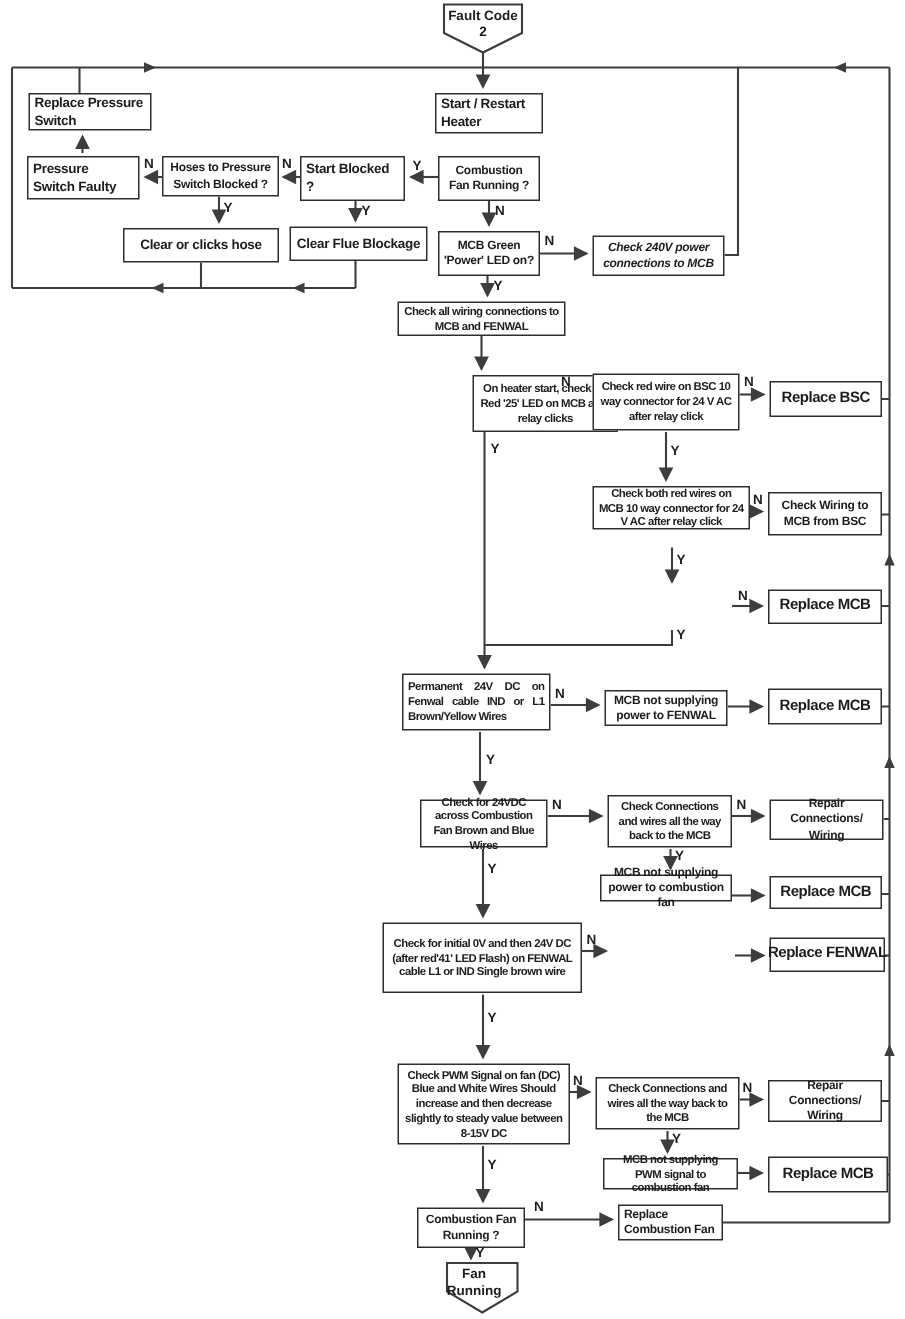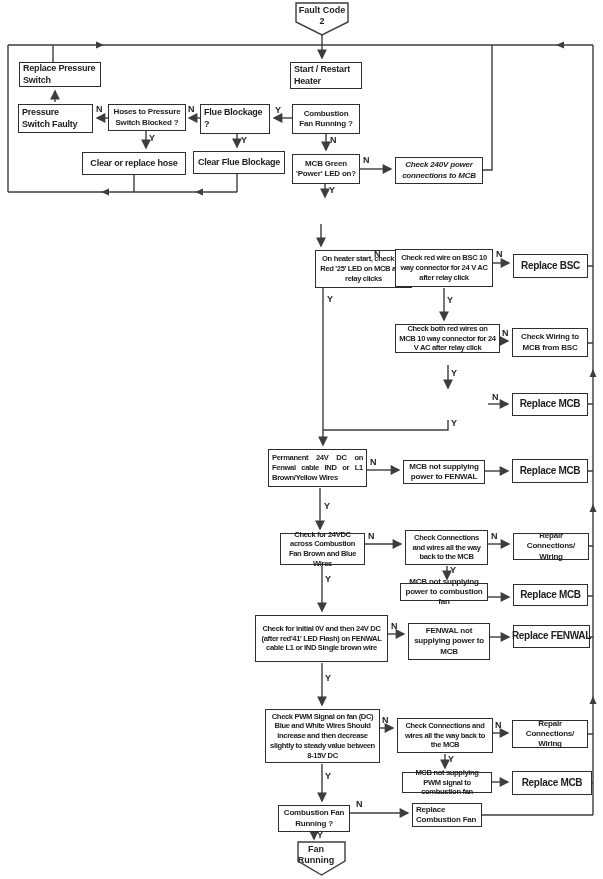--- a/index.html
+++ b/index.html
@@ -95,44 +95,44 @@
       <path d="M589.5,512 L593,504 L596.5,512 Z"></path>
       <path d="M589.5,704 L593,696 L596.5,704 Z"></path>
     </g>
   </svg>
 
   <div class="pent" style="left:296px;top:5px;width:52px;height:28px;">Fault Code 2</div>
   <div class="pent" style="left:298px;top:844px;width:36px;height:24px;">Fan Running</div>
 
   <div class="node l left" style="left:290px;top:62px;width:72px;height:27px;">Start / Restart Heater</div>
   <div class="node m" style="left:292px;top:104px;width:68px;height:30px;">Combustion Fan Running ?</div>
-  <div class="node l left" style="left:200px;top:104px;width:70px;height:30px;">Flue Blockage ?</div>
+  <div class="node l left" style="left:200px;top:104px;width:70px;height:30px;">Start Blocked ?</div>
   <div class="node m" style="left:108px;top:104px;width:78px;height:27px;">Hoses to Pressure Switch Blocked ?</div>
   <div class="node l left" style="left:18px;top:104px;width:75px;height:29px;">Pressure Switch Faulty</div>
   <div class="node l left" style="left:19px;top:62px;width:82px;height:25px;">Replace Pressure Switch</div>
-  <div class="node l" style="left:82px;top:152px;width:104px;height:23px;">Clear or replace hose</div>
+  <div class="node l" style="left:82px;top:152px;width:104px;height:23px;">Clear or clicks hose</div>
   <div class="node l" style="left:193px;top:151px;width:92px;height:23px;">Clear Flue Blockage</div>
   <div class="node m" style="left:292px;top:154px;width:68px;height:30px;">MCB Green 'Power' LED on?</div>
   <div class="node m" style="left:395px;top:157px;width:88px;height:27px;font-style:italic;">Check 240V power connections to MCB</div>
+  <div class="node s" style="left:265px;top:201px;width:112px;height:23px;">Check all wiring connections to MCB and FENWAL</div>
   <div class="node s" style="left:275px;top:250px;width:97px;height:38px;margin-left:40px;">On heater start, check for Red '25' LED on MCB after relay clicks</div>
   <div class="node s" style="left:395px;top:249px;width:98px;height:38px;">Check red wire on BSC 10 way connector for 24 V AC after relay click</div>
   <div class="node xl" style="left:513px;top:254px;width:75px;height:24px;">Replace BSC</div>
   <div class="node s" style="left:395px;top:324px;width:105px;height:29px;">Check both red wires on MCB 10 way connector for 24 V AC after relay click</div>
   <div class="node m" style="left:512px;top:328px;width:76px;height:29px;">Check Wiring to MCB from BSC</div>
   <div class="node xl" style="left:512px;top:393px;width:76px;height:23px;">Replace MCB</div>
   <div class="node s just" style="left:268px;top:449px;width:99px;height:38px;">Permanent 24V DC on Fenwal cable IND or L1 Brown/Yellow Wires</div>
   <div class="node m" style="left:403px;top:460px;width:82px;height:24px;">MCB not supplying power to FENWAL</div>
   <div class="node xl" style="left:512px;top:459px;width:76px;height:24px;">Replace MCB</div>
   <div class="node s" style="left:280px;top:533px;width:85px;height:32px;">Check for 24VDC across Combustion Fan Brown and Blue Wires</div>
   <div class="node s" style="left:405px;top:530px;width:83px;height:35px;">Check Connections and wires all the way back to the MCB</div>
   <div class="node m" style="left:513px;top:533px;width:76px;height:27px;">Repair Connections/ Wiring</div>
   <div class="node m" style="left:400px;top:583px;width:88px;height:18px;text-align:center;">MCB not supplying power to combustion fan</div>
   <div class="node xl" style="left:513px;top:584px;width:75px;height:22px;">Replace MCB</div>
   <div class="node s" style="left:255px;top:615px;width:133px;height:47px;">Check for initial 0V and then 24V DC (after red'41' LED Flash) on FENWAL cable L1 or IND Single brown wire</div>
-  <div class="node m" style="left:408px;top:623px;width:82px;height:37px;">FENWAL not supplying power to MCB</div>
   <div class="node xl" style="left:513px;top:625px;width:77px;height:23px;">Replace FENWAL</div>
   <div class="node s" style="left:265px;top:709px;width:115px;height:54px;">Check PWM Signal on fan (DC) Blue and White Wires Should increase and then decrease slightly to steady value between 8-15V DC</div>
   <div class="node s" style="left:397px;top:718px;width:96px;height:35px;">Check Connections and wires all the way back to the MCB</div>
   <div class="node m" style="left:512px;top:720px;width:76px;height:28px;">Repair Connections/ Wiring</div>
   <div class="node s" style="left:402px;top:772px;width:90px;height:21px;">MCB not supplying PWM signal to combustion fan</div>
   <div class="node xl" style="left:512px;top:771px;width:80px;height:24px;">Replace MCB</div>
   <div class="node m" style="left:278px;top:805px;width:72px;height:27px;">Combustion Fan Running ?</div>
   <div class="node m left" style="left:412px;top:803px;width:70px;height:24px;">Replace Combustion Fan</div>
 
   <span class="yn" style="left:275px;top:106px;">Y</span>

